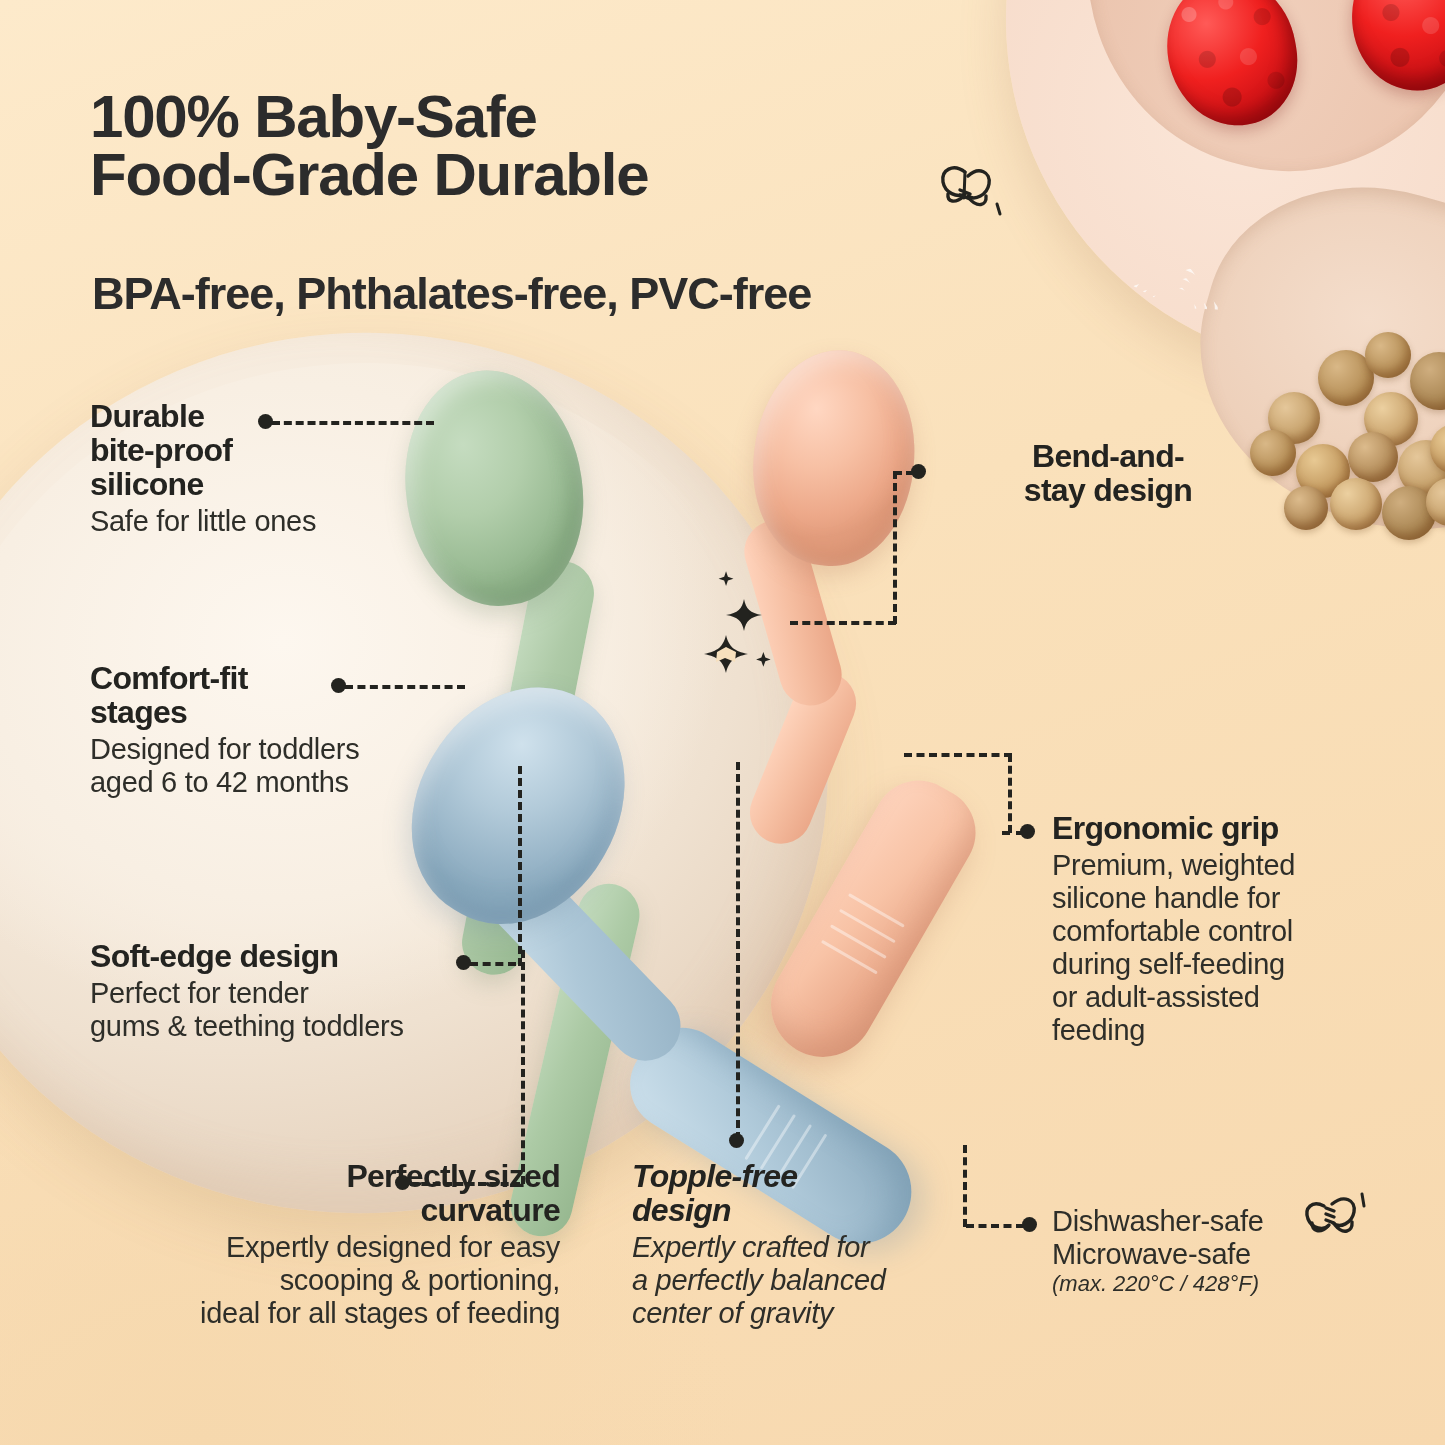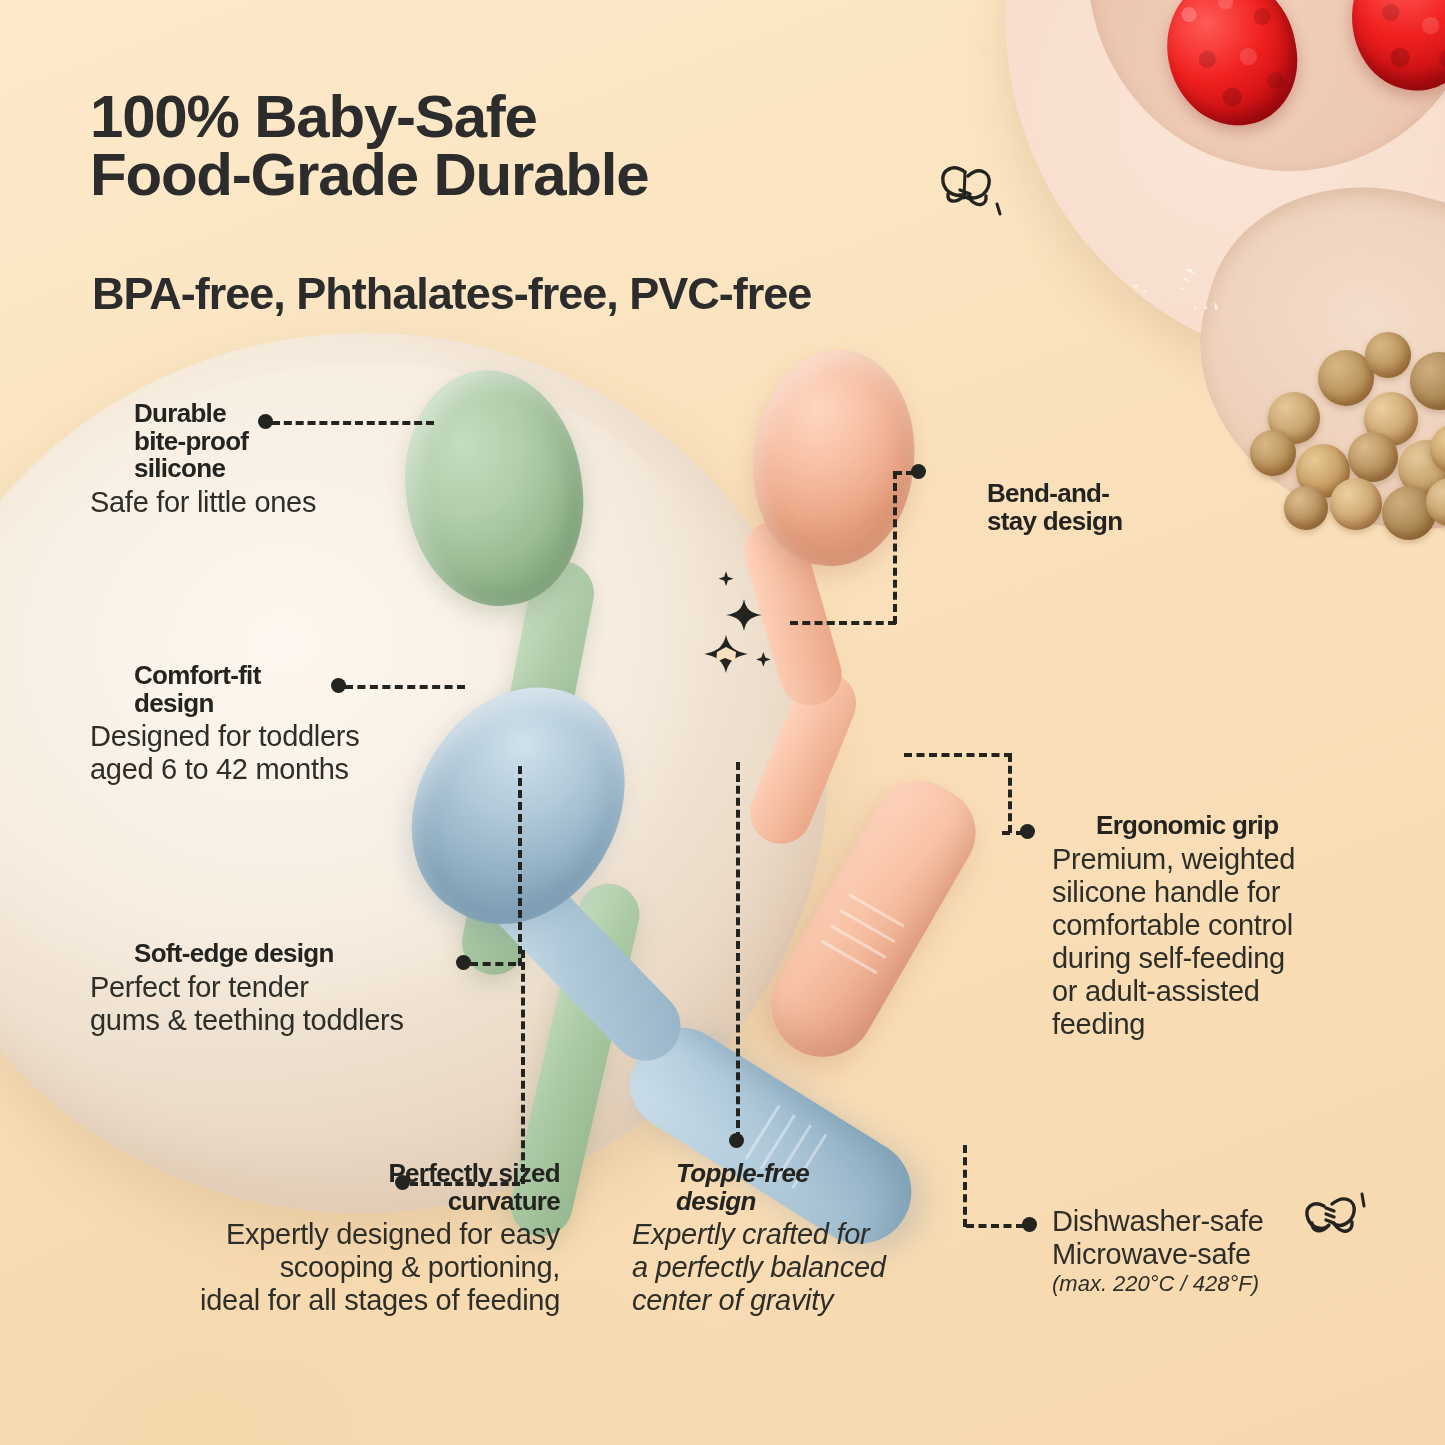--- a/index.html
+++ b/index.html
@@ -193,22 +193,22 @@
     line-height:.96;
   }
   #headline{ left:90px; top:88px; font-size:60px; }
   #subline{
     position:absolute; left:92px; top:268px;
     font-size:45px; font-weight:bold; color:#2c2c2c; letter-spacing:-1px;
   }
 
   .feature{ position:absolute; color:#24241f; }
   .feature .f-title{
-    font-size:26px; font-weight:bold; line-height:1.06; letter-spacing:-.7px;
-    color:#232320; white-space:pre-line;margin-left:44px;
+    font-size:32px; font-weight:bold; line-height:1.06; letter-spacing:-.7px;
+    color:#232320; white-space:pre-line;
   }
   .feature .f-desc{
     font-size:29px; font-weight:normal; line-height:1.14; letter-spacing:-.3px;
     color:#2e2e29; margin-top:3px; white-space:pre-line;
   }
   .feature .f-note{
     font-size:22px; font-style:italic; line-height:1.14; color:#2e2e29;
   }
 
   
@@ -348,21 +348,21 @@
     <div class="f-title">Durable
 bite-proof
 silicone</div>
     <div class="f-desc">Safe for little ones</div>
   </div>
   <div class="dot" style="left:258px; top:414px;"></div>
   <div class="dline-h" style="left:272px; top:421px; width:162px;"></div>
 
   <div class="feature" style="left:90px; top:662px; width:340px;">
     <div class="f-title">Comfort-fit
-design</div>
+stages</div>
     <div class="f-desc">Designed for toddlers
 aged 6 to 42 months</div>
   </div>
   <div class="dot" style="left:331px; top:678px;"></div>
   <div class="dline-h" style="left:345px; top:685px; width:120px;"></div>
 
   <div class="feature" style="left:90px; top:940px; width:420px;">
     <div class="f-title">Soft-edge design</div>
     <div class="f-desc">Perfect for tender
 gums &amp; teething toddlers</div>
@@ -385,21 +385,21 @@
   <div class="feature" style="left:632px; top:1160px; width:330px;font-style:italic;">
     <div class="f-title">Topple-free
 design</div>
     <div class="f-desc">Expertly crafted for
 a perfectly balanced
 center of gravity</div>
   </div>
   <div class="dot" style="left:729px; top:1133px;"></div>
   <div class="dline-v" style="left:736px; top:762px; height:378px;"></div>
 
-  <div class="feature" style="left:943px; top:480px; width:330px;">
+  <div class="feature" style="left:943px; top:440px; width:330px;text-align:center;">
     <div class="f-title">Bend-and-
 stay design</div>
   </div>
   <div class="dot" style="left:911px; top:464px;"></div>
   <div class="dline-h" style="left:894px; top:471px; width:20px;"></div>
   <div class="dline-v" style="left:893px; top:471px; height:153px;"></div>
   <div class="dline-h" style="left:790px; top:621px; width:106px;"></div>
 
   <div class="feature" style="left:1052px; top:812px; width:330px;">
     <div class="f-title">Ergonomic grip</div>

